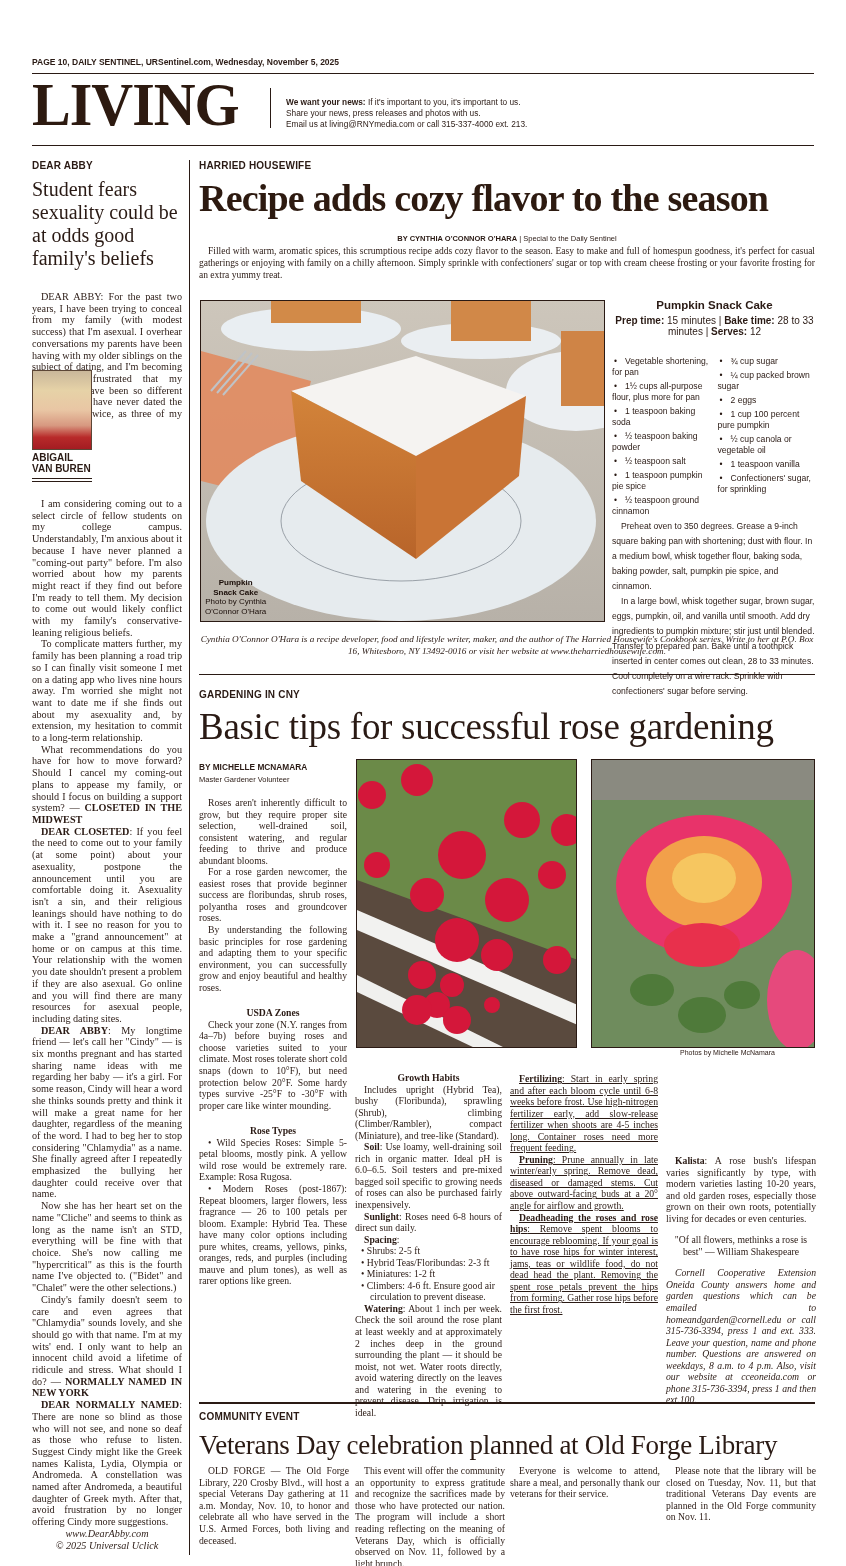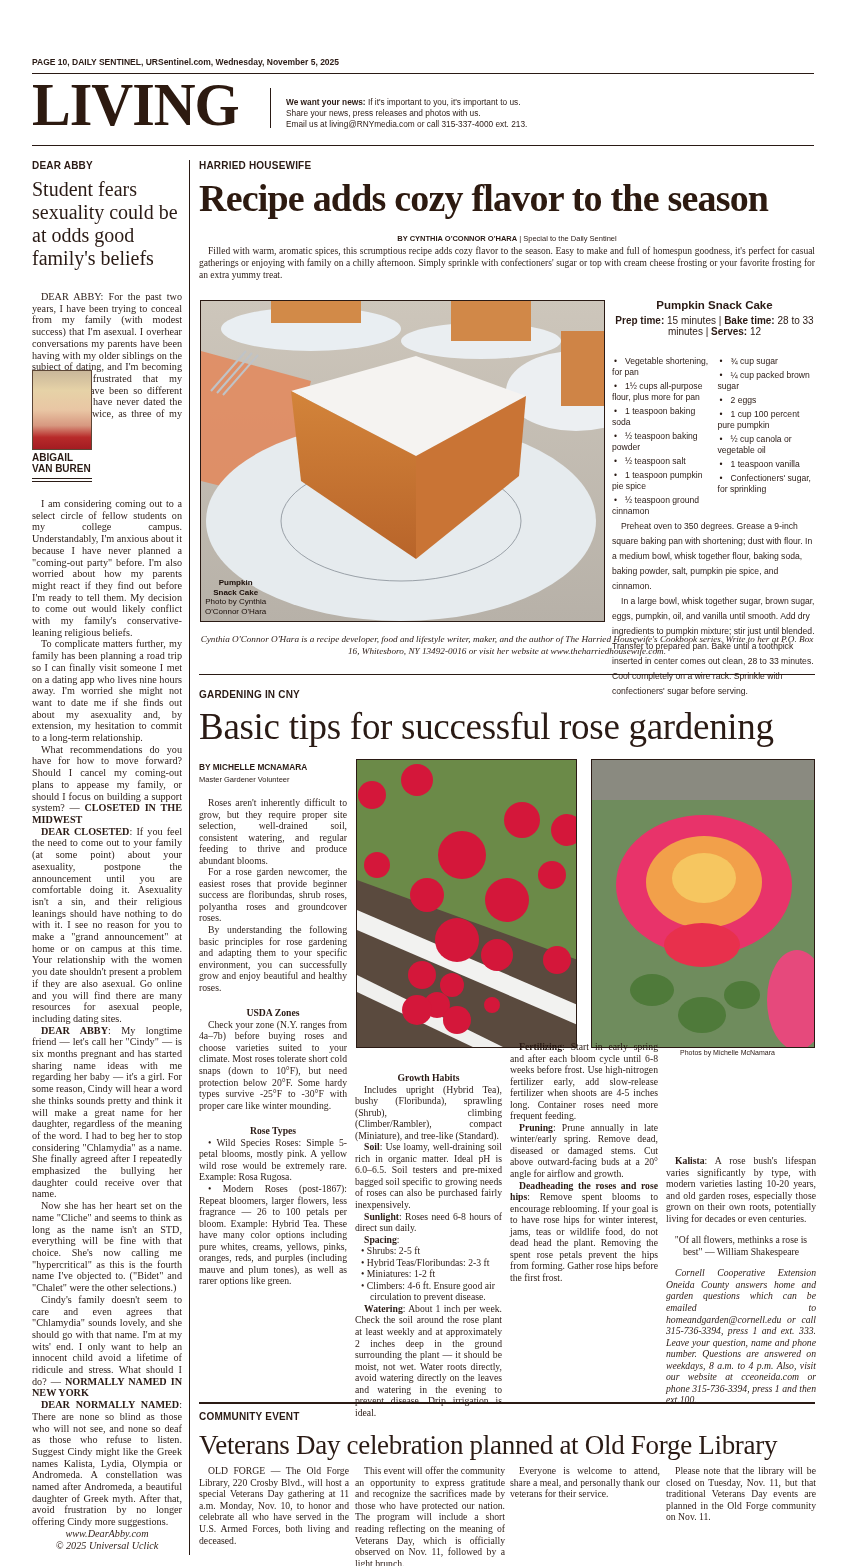--- a/index.html
+++ b/index.html
@@ -259,21 +259,21 @@
     <div style="text-align:left;padding-left:9px;">
       <div class="bullet" style="text-indent:-6px;padding-left:6px;">• Shrubs: 2-5 ft</div>
       <div class="bullet" style="text-indent:-6px;padding-left:6px;">• Hybrid Teas/Floribundas: 2-3 ft</div>
       <div class="bullet" style="text-indent:-6px;padding-left:6px;">• Miniatures: 1-2 ft</div>
       <div class="bullet" style="text-indent:-6px;padding-left:6px;">• Climbers: 4-6 ft. Ensure good air circulation to prevent disease.</div>
     </div>
     <p><span class="strong">Watering</span><span>: About 1 inch per week. Check the soil around the rose plant at least weekly and at approximately 2 inches deep in the ground surrounding the plant — it should be moist, not wet. Water roots directly, avoid watering directly on the leaves and watering in the evening to prevent disease. Drip irrigation is ideal.</span></p>
   </div>
 </div>
 
-<div class="rose-col" style="left:510px;top:1041px;width:148px;">
+<div class="rose-col" style="left:510px;top:1073px;width:148px;text-decoration:underline;">
   <div class="body-text">
     <p><span class="strong">Fertilizing</span><span>: Start in early spring and after each bloom cycle until 6-8 weeks before frost. Use high-nitrogen fertilizer early, add slow-release fertilizer when shoots are 4-5 inches long. Container roses need more frequent feeding.</span></p>
     <p><span class="strong">Pruning</span><span>: Prune annually in late winter/early spring. Remove dead, diseased or damaged stems. Cut above outward-facing buds at a 20° angle for airflow and growth.</span></p>
     <p><span class="strong">Deadheading the roses and rose hips</span><span>: Remove spent blooms to encourage reblooming. If your goal is to have rose hips for winter interest, jams, teas or wildlife food, do not dead head the plant. Removing the spent rose petals prevent the hips from forming. Gather rose hips before the first frost.</span></p>
   </div>
 </div>
 
 <div class="rose-col" style="left:666px;top:1155px;width:150px;">
   <div class="body-text">
     <p><span class="strong">Kalista</span><span>: A rose bush's lifespan varies significantly by type, with modern varieties lasting 10-20 years, and old garden roses, especially those grown on their own roots, potentially living for decades or even centuries.</span></p>

